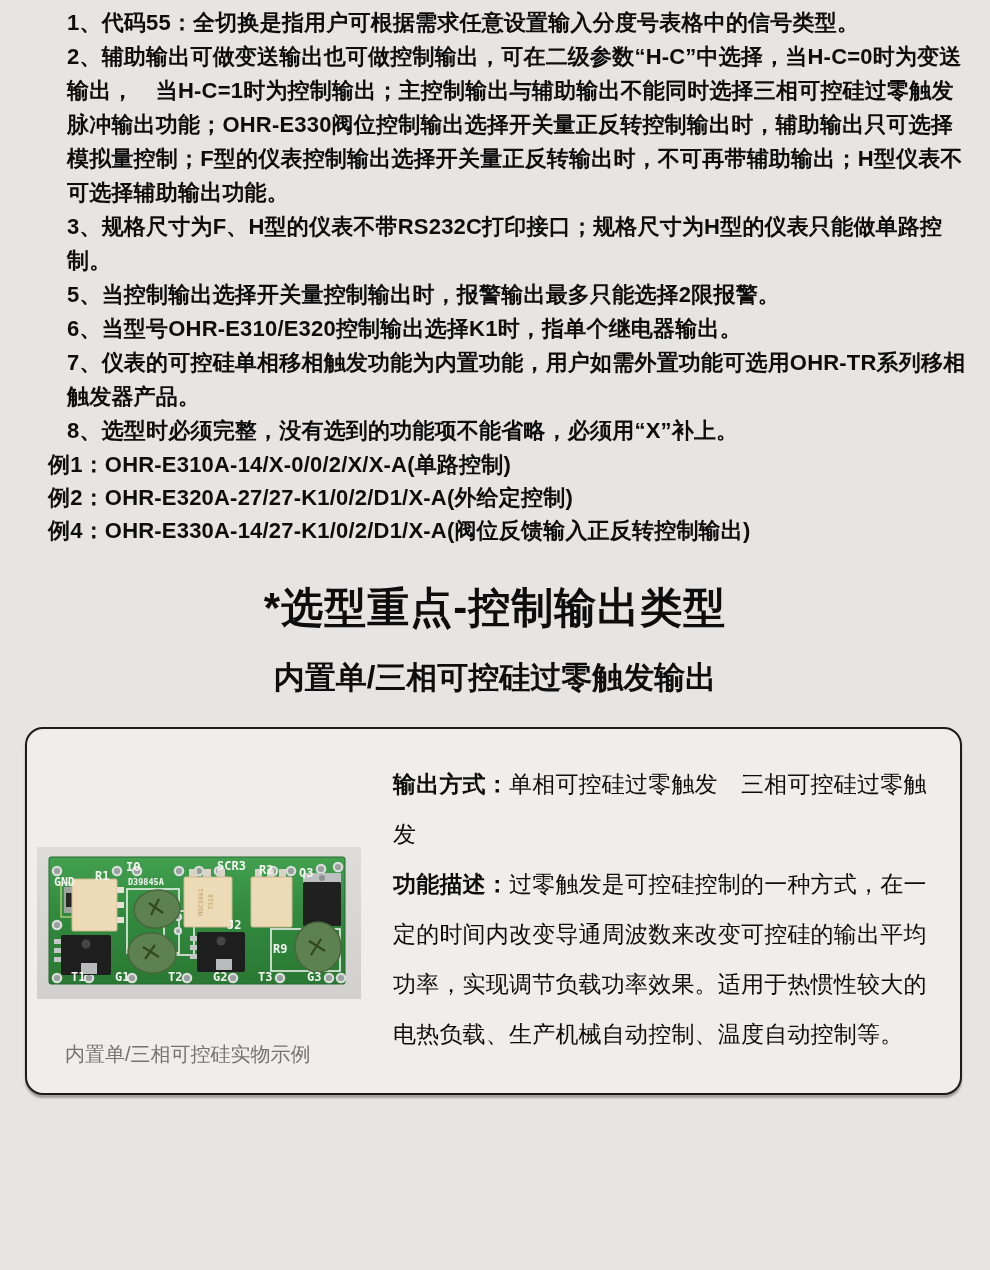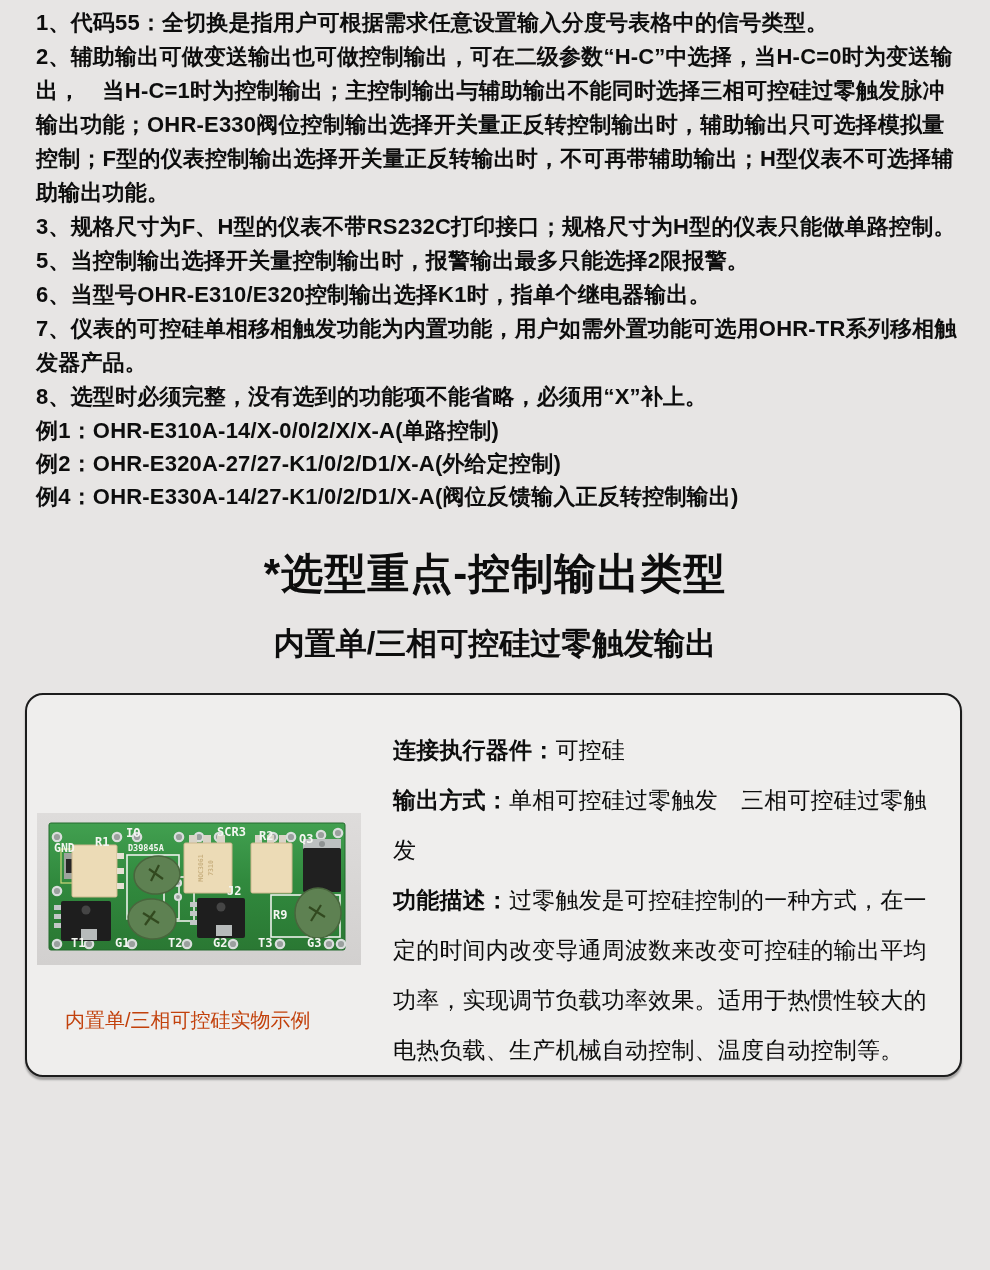--- a/index.html
+++ b/index.html
@@ -3,26 +3,26 @@
 <meta charset="utf-8">
 <style>
   html,body{margin:0;padding:0;}
   body{
     width:990px;height:1270px;overflow:hidden;
     background:#e7e5e4;
     font-family:"Liberation Sans","DejaVu Sans",sans-serif;
     color:#0d0d0d;
     -webkit-font-smoothing:antialiased;
   }
-  .notes{padding:6px 24px 0 36px;}
+  .notes{padding:6px 24px 0 67px;}
   .notes p{
     margin:0;font-size:22px;line-height:34px;font-weight:700;
     letter-spacing:.2px;text-align:left;
   }
-  .examples{padding:0 24px 0 36px;}
+  .examples{padding:0 24px 0 48px;}
   .examples p{margin:0;font-size:22px;line-height:33px;font-weight:700;letter-spacing:.2px;}
   .section-heading{
     margin:36px 0 0;text-align:center;
     font-size:42px;font-weight:900;letter-spacing:1px;line-height:1.2;
   }
   .section-subtitle{
     margin:26px 0 0;text-align:center;
     font-size:31px;font-weight:700;line-height:1.2;
   }
   .card{
@@ -32,21 +32,21 @@
     background:#efeeed;
     border:2px solid #1c1c1c;
     border-radius:18px;
     box-shadow:0 3px 2px rgba(0,0,0,.3);
     display:flex;
   }
   .card-left{flex:0 0 352px;padding:118px 0 0 10px;}
   .pcb-wrap{width:324px;height:152px;}
   .card-caption{
     margin:42px 0 0 28px;
-    font-size:20px;font-weight:400;color:#c2410c;
+    font-size:20px;font-weight:400;color:#737373;
   }
   .card-right{flex:1;padding:30px 14px 0 4px;}
   .card-row{margin:0;font-size:23px;line-height:50px;letter-spacing:.2px;}
   .card-row b{font-weight:700;}
   .card-row span{font-weight:400;}
   svg text{
     font-family:"DejaVu Sans Mono","Liberation Mono",monospace;
     font-weight:bold;
   }
 </style>
@@ -199,23 +199,20 @@
             <text x="221" y="134" font-size="12">T3</text>
             <text x="270" y="134" font-size="12">G3</text>
           </g>
         </svg>
       </div>
       <div class="card-caption">内置单/三相可控硅实物示例</div>
     </div>
 
     <div class="card-right">
       <p class="card-row">
-        <b>连接执行器件：</b><span>可控硅</span>
-      </p>
-      <p class="card-row">
         <b>输出方式：</b><span>单相可控硅过零触发　三相可控硅过零触发</span>
       </p>
       <p class="card-row">
         <b>功能描述：</b><span>过零触发是可控硅控制的一种方式，在一定的时间内改变导通周波数来改变可控硅的输出平均功率，实现调节负载功率效果。适用于热惯性较大的电热负载、生产机械自动控制、温度自动控制等。</span>
       </p>
     </div>
 
   </div>
 </div>
 

